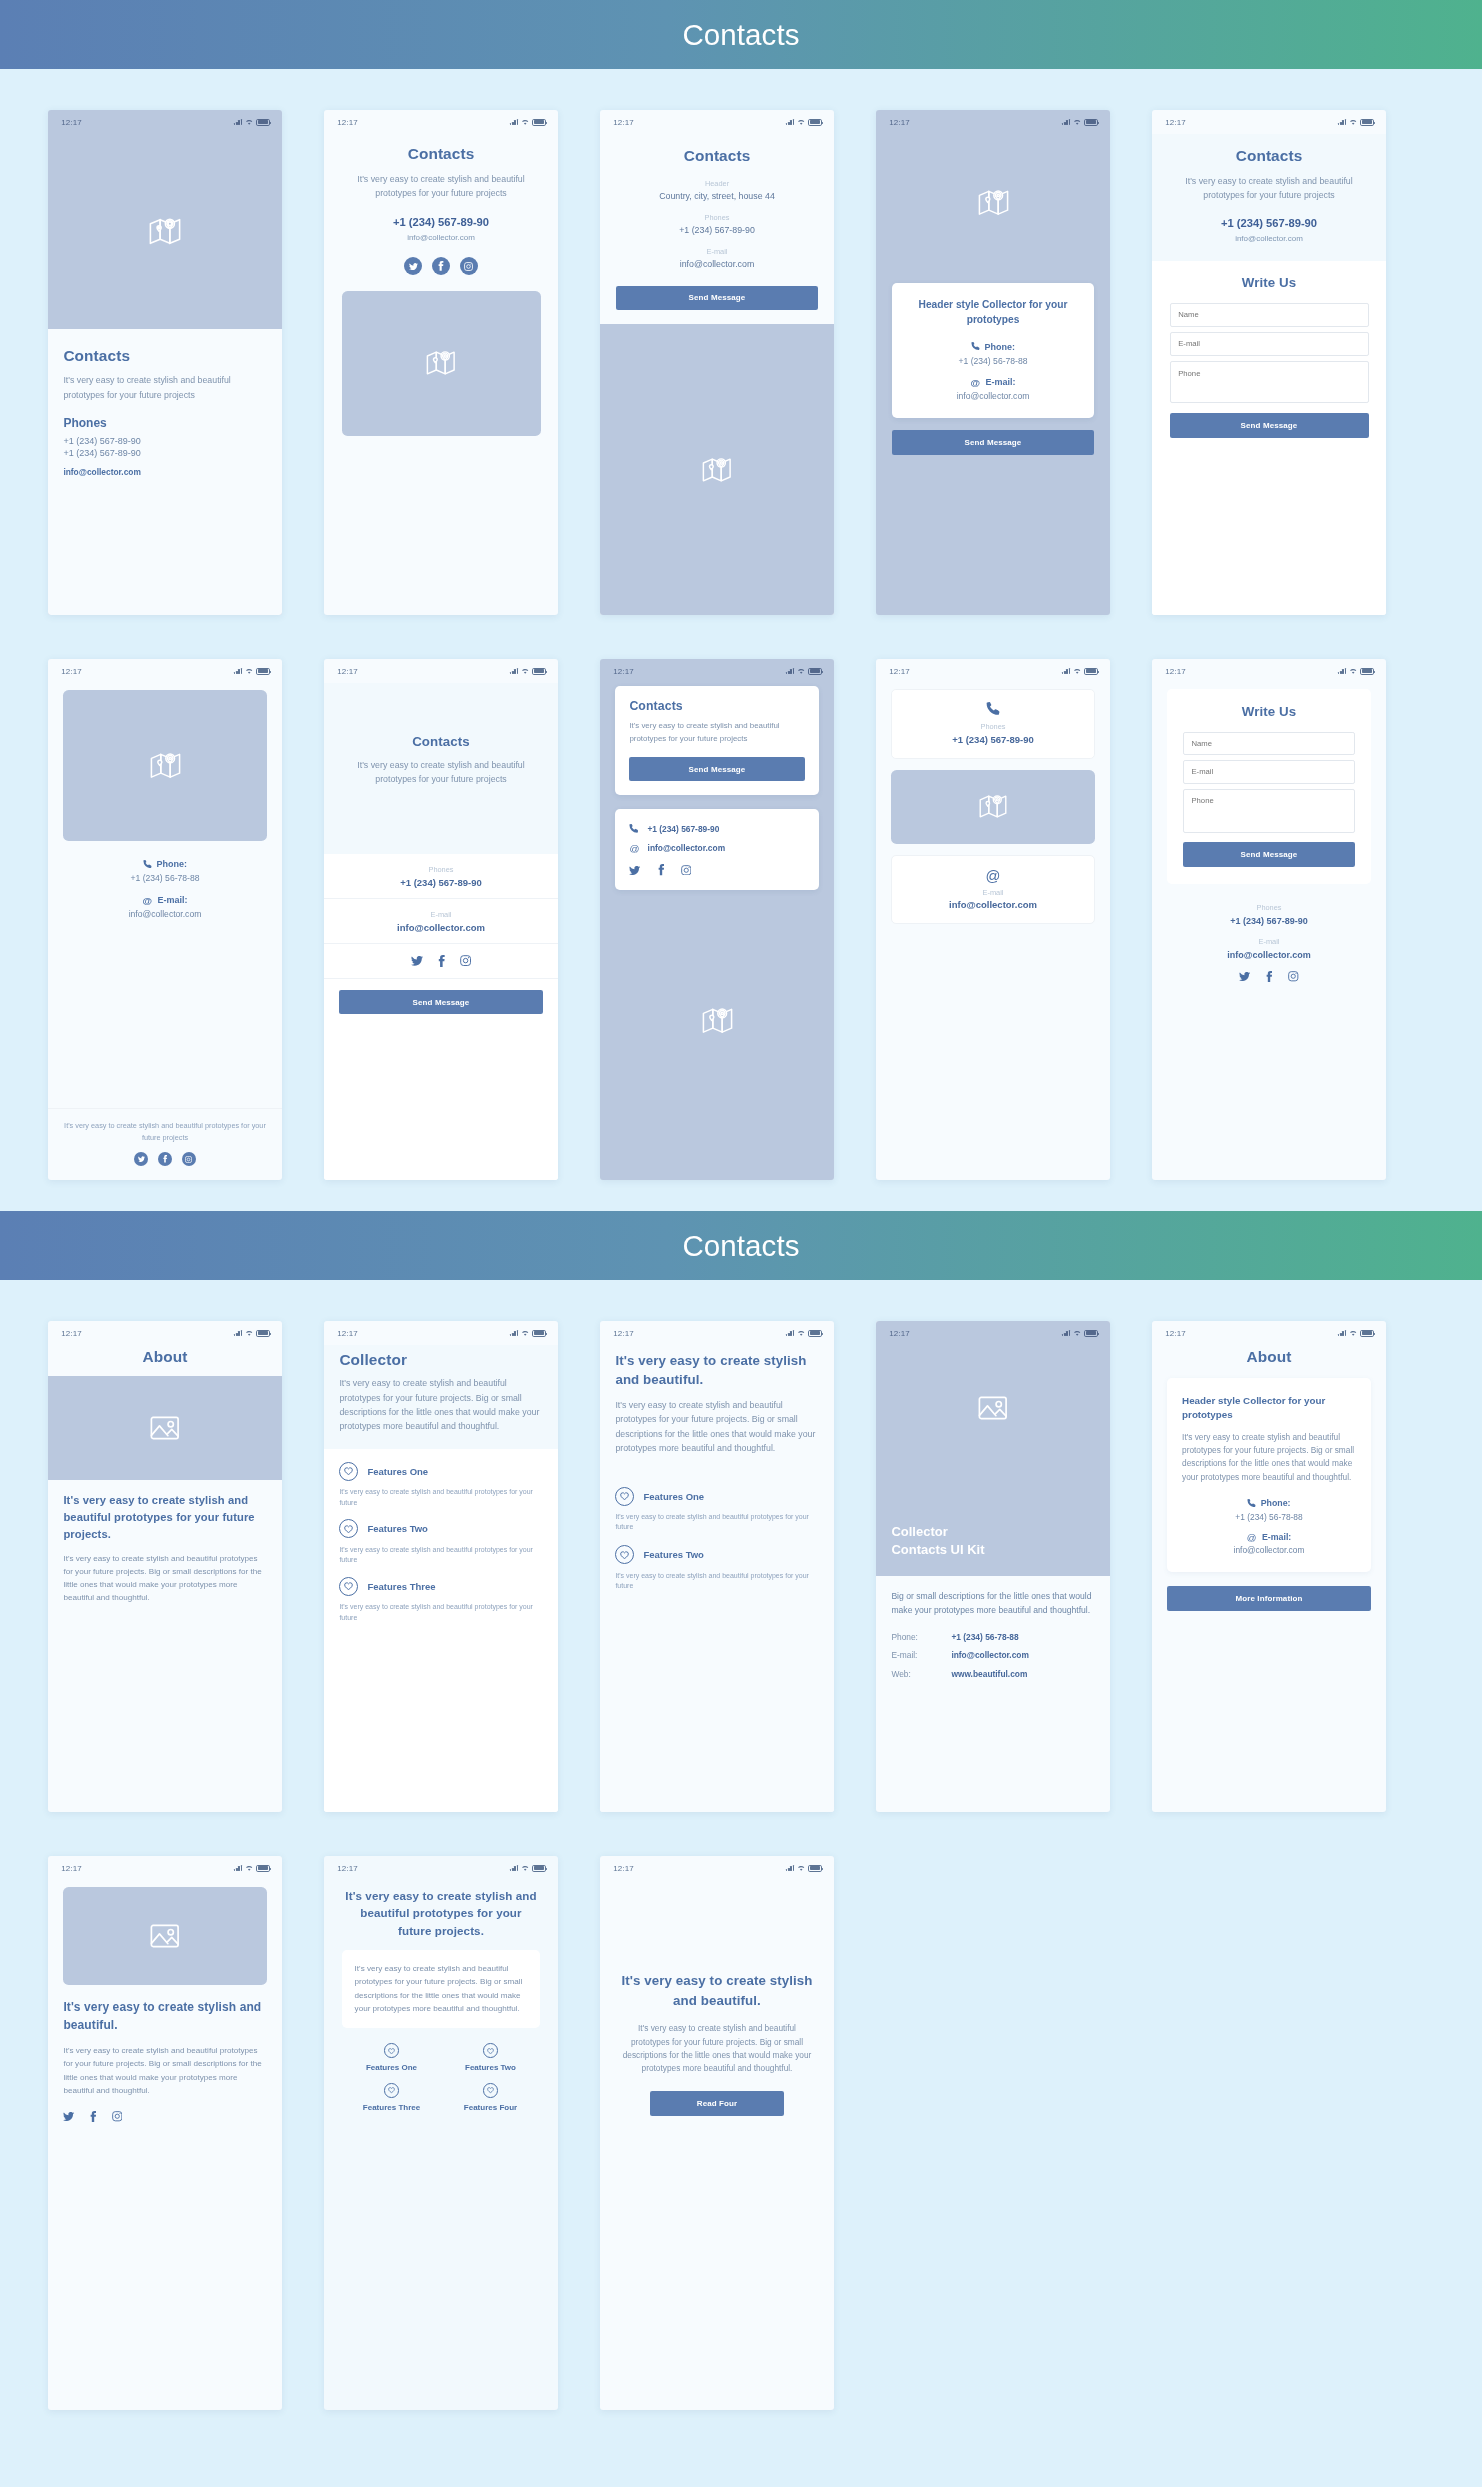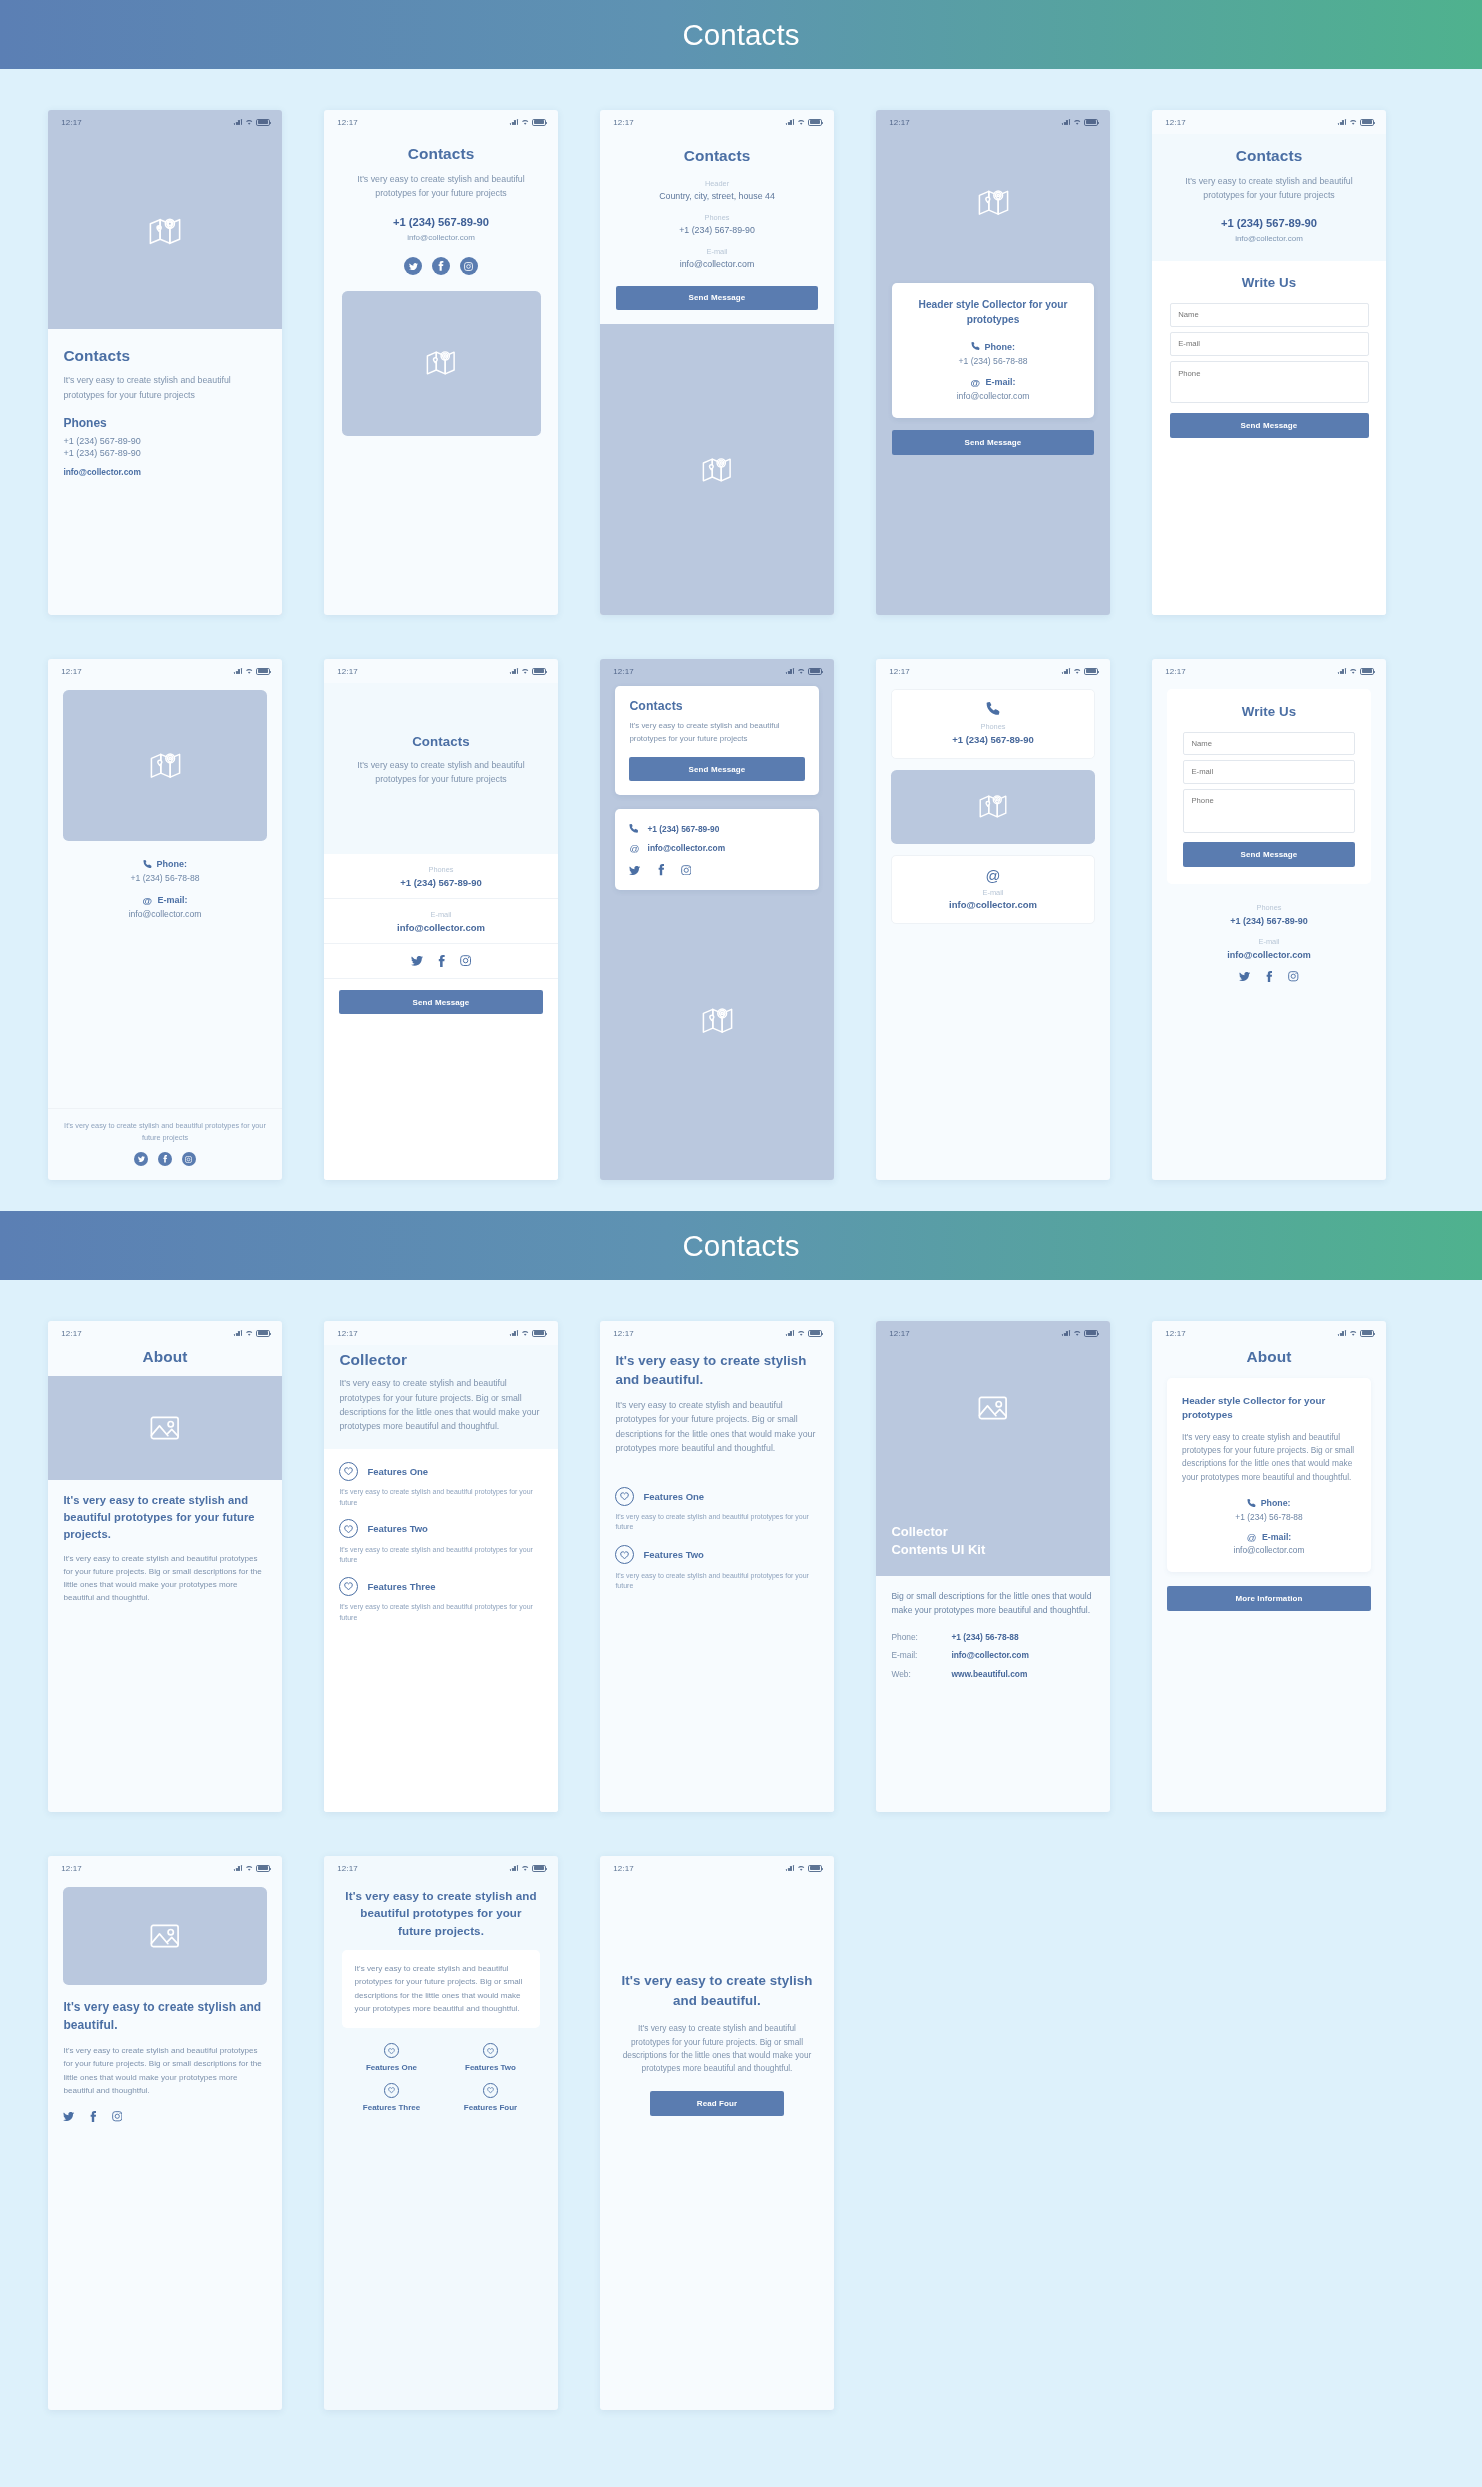--- a/index.html
+++ b/index.html
@@ -856,21 +856,21 @@
           <svg width="29.5" height="24" viewBox="0 0 42 34" fill="none" stroke="#fff" stroke-width="2.4" stroke-linejoin="round" stroke-linecap="round">
             <rect x="2" y="2" width="38" height="30" rx="2.5"></rect>
             <circle cx="29.5" cy="11.5" r="3.8"></circle>
             <path d="M2 27.5 13.5 14l12 14"></path>
                 <path d="M25 25l6-6 9 9.5"></path>
           </svg>
         </span>
       </div>
       <div style="position:absolute;left:15.4px;bottom:17px;color:#fff;font-size:13px;font-weight:700;line-height:1.38">
         <div>Collector</div>
-        <div>Contents UI Kit</div>
+        <div>Contacts UI Kit</div>
       </div>
     </div>
     <div style="padding:14px 15.4px 0 15.4px;flex:1 1 auto">
       <div class="body-dark" style="font-size:8.6px">Big or small descriptions for the little ones that would make your prototypes more beautiful and thoughtful.</div>
       <div style="display:flex;margin-top:14px">
         <span style="width:60px;font-size:8.4px;color:#7f93ad">Phone:</span>
         <span style="font-size:8.4px;font-weight:700;color:#47689b">+1 (234) 56-78-88</span>
       </div>
       <div style="display:flex;margin-top:8.4px">
         <span style="width:60px;font-size:8.4px;color:#7f93ad">E-mail:</span>

